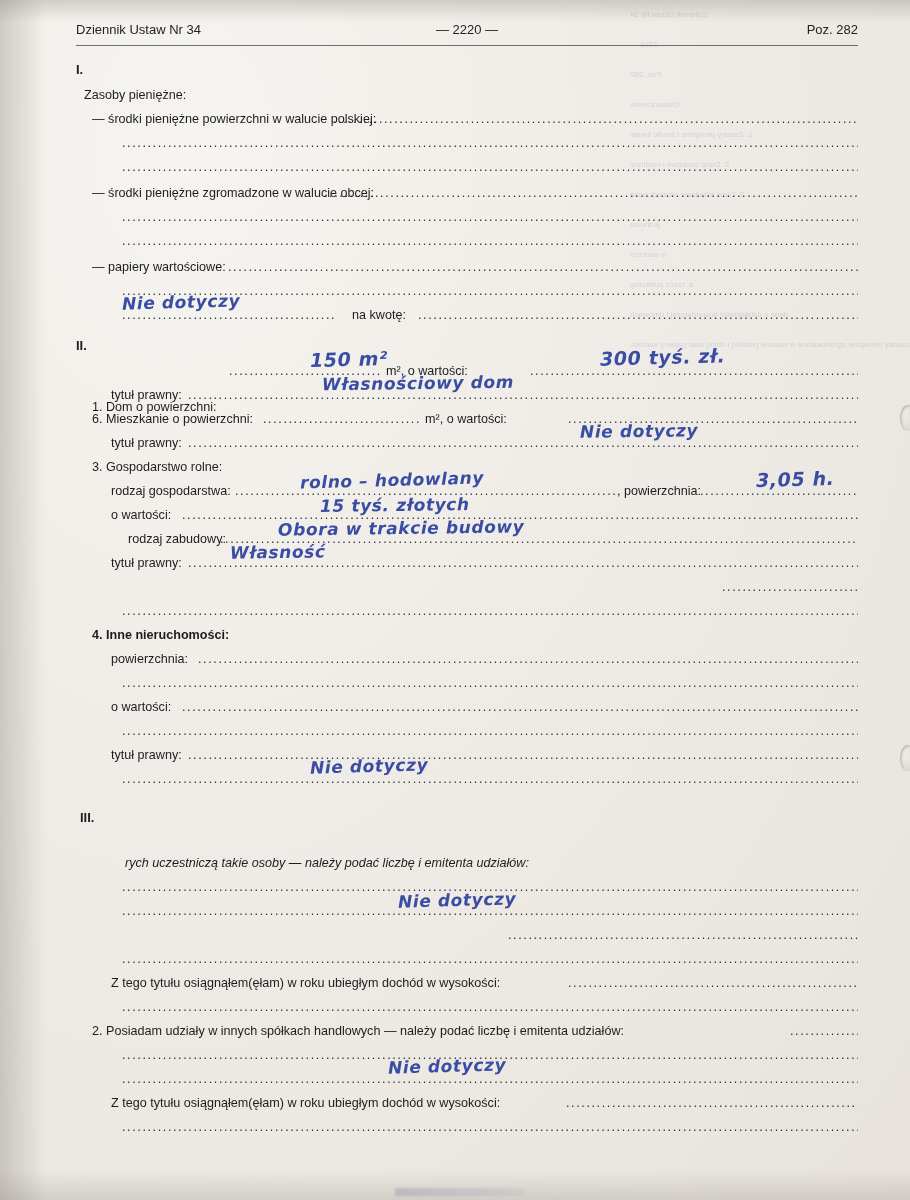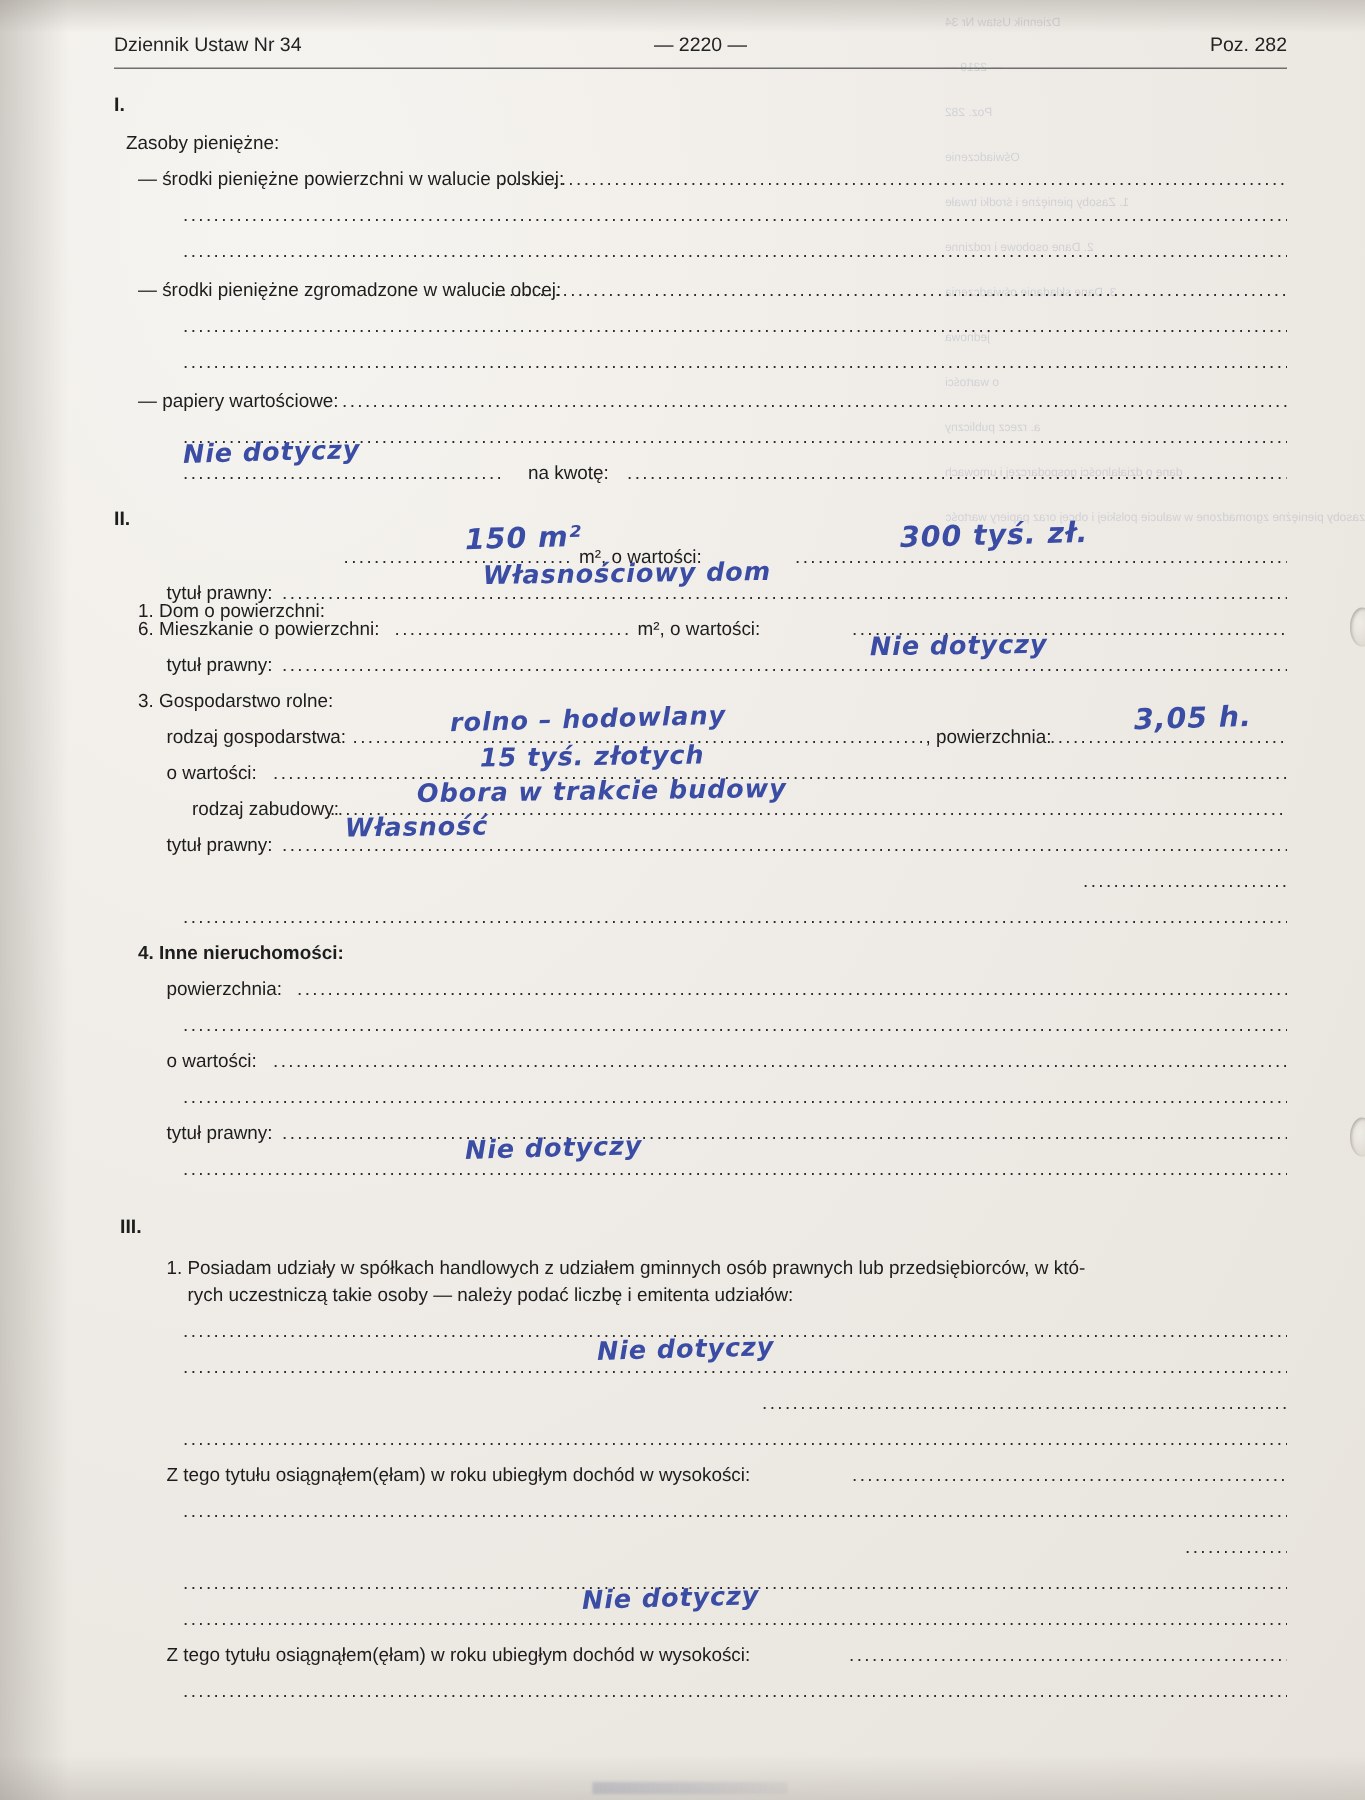--- a/index.html
+++ b/index.html
@@ -241,33 +241,33 @@
   <div class="dotline" style="left:182px; top:700px; width:676px;">........................................................................................................................................................................................................</div>
   <div class="dotline" style="left:122px; top:724px; width:736px;">........................................................................................................................................................................................................</div>
 
   <div class="row lbl" style="left:111px; top:748px;">tytuł prawny:</div>
   <div class="dotline" style="left:188px; top:748px; width:670px;">........................................................................................................................................................................................................</div>
   <div class="dotline" style="left:122px; top:772px; width:736px;">........................................................................................................................................................................................................</div>
   <div class="hw med" style="left:310px; top:756px;">Nie dotyczy</div>
 
   <div class="row sect" style="left:80px; top:810px;">III.</div>
 
-  <div class="row lbl" style="left:111px; top:838px;">1. Posiadam udziały w spółkach handlowych z udziałem gminnych osób prawnych lub przedsiębiorców, w któ-</div>
-  <div class="row lbl" style="left:125px; top:856px;">rych uczestniczą takie osoby — należy podać liczbę i emitenta udziałów:</div>
+  <div class="row lbl" style="left:125px; top:856px;font-style:italic;">rych uczestniczą takie osoby — należy podać liczbę i emitenta udziałów:</div>
   <div class="dotline" style="left:122px; top:880px; width:736px;">........................................................................................................................................................................................................</div>
   <div class="dotline" style="left:122px; top:904px; width:736px;">........................................................................................................................................................................................................</div>
   <div class="hw med" style="left:398px; top:890px;">Nie dotyczy</div>
 
   <div class="dotline" style="left:508px; top:928px; width:350px;">........................................................................................................................................................................................................</div>
   <div class="dotline" style="left:122px; top:952px; width:736px;">........................................................................................................................................................................................................</div>
 
   <div class="row lbl" style="left:111px; top:976px;">Z tego tytułu osiągnąłem(ęłam) w roku ubiegłym dochód w wysokości:</div>
   <div class="dotline" style="left:568px; top:976px; width:290px;">........................................................................................................................................................................................................</div>
   <div class="dotline" style="left:122px; top:1000px; width:736px;">........................................................................................................................................................................................................</div>
 
+  <div class="row lbl" style="left:92px; top:1024px;">2. Posiadam udziały w innych spółkach handlowych — należy podać liczbę i emitenta udziałów:</div>
   <div class="dotline" style="left:790px; top:1024px; width:68px;">........................................................................................................................................................................................................</div>
   <div class="dotline" style="left:122px; top:1048px; width:736px;">........................................................................................................................................................................................................</div>
   <div class="dotline" style="left:122px; top:1072px; width:736px;">........................................................................................................................................................................................................</div>
   <div class="hw med" style="left:388px; top:1056px;">Nie dotyczy</div>
 
   <div class="row lbl" style="left:111px; top:1096px;">Z tego tytułu osiągnąłem(ęłam) w roku ubiegłym dochód w wysokości:</div>
   <div class="dotline" style="left:566px; top:1096px; width:292px;">........................................................................................................................................................................................................</div>
   <div class="dotline" style="left:122px; top:1120px; width:736px;">........................................................................................................................................................................................................</div>
 
   <div class="bottom-smudge"></div>

